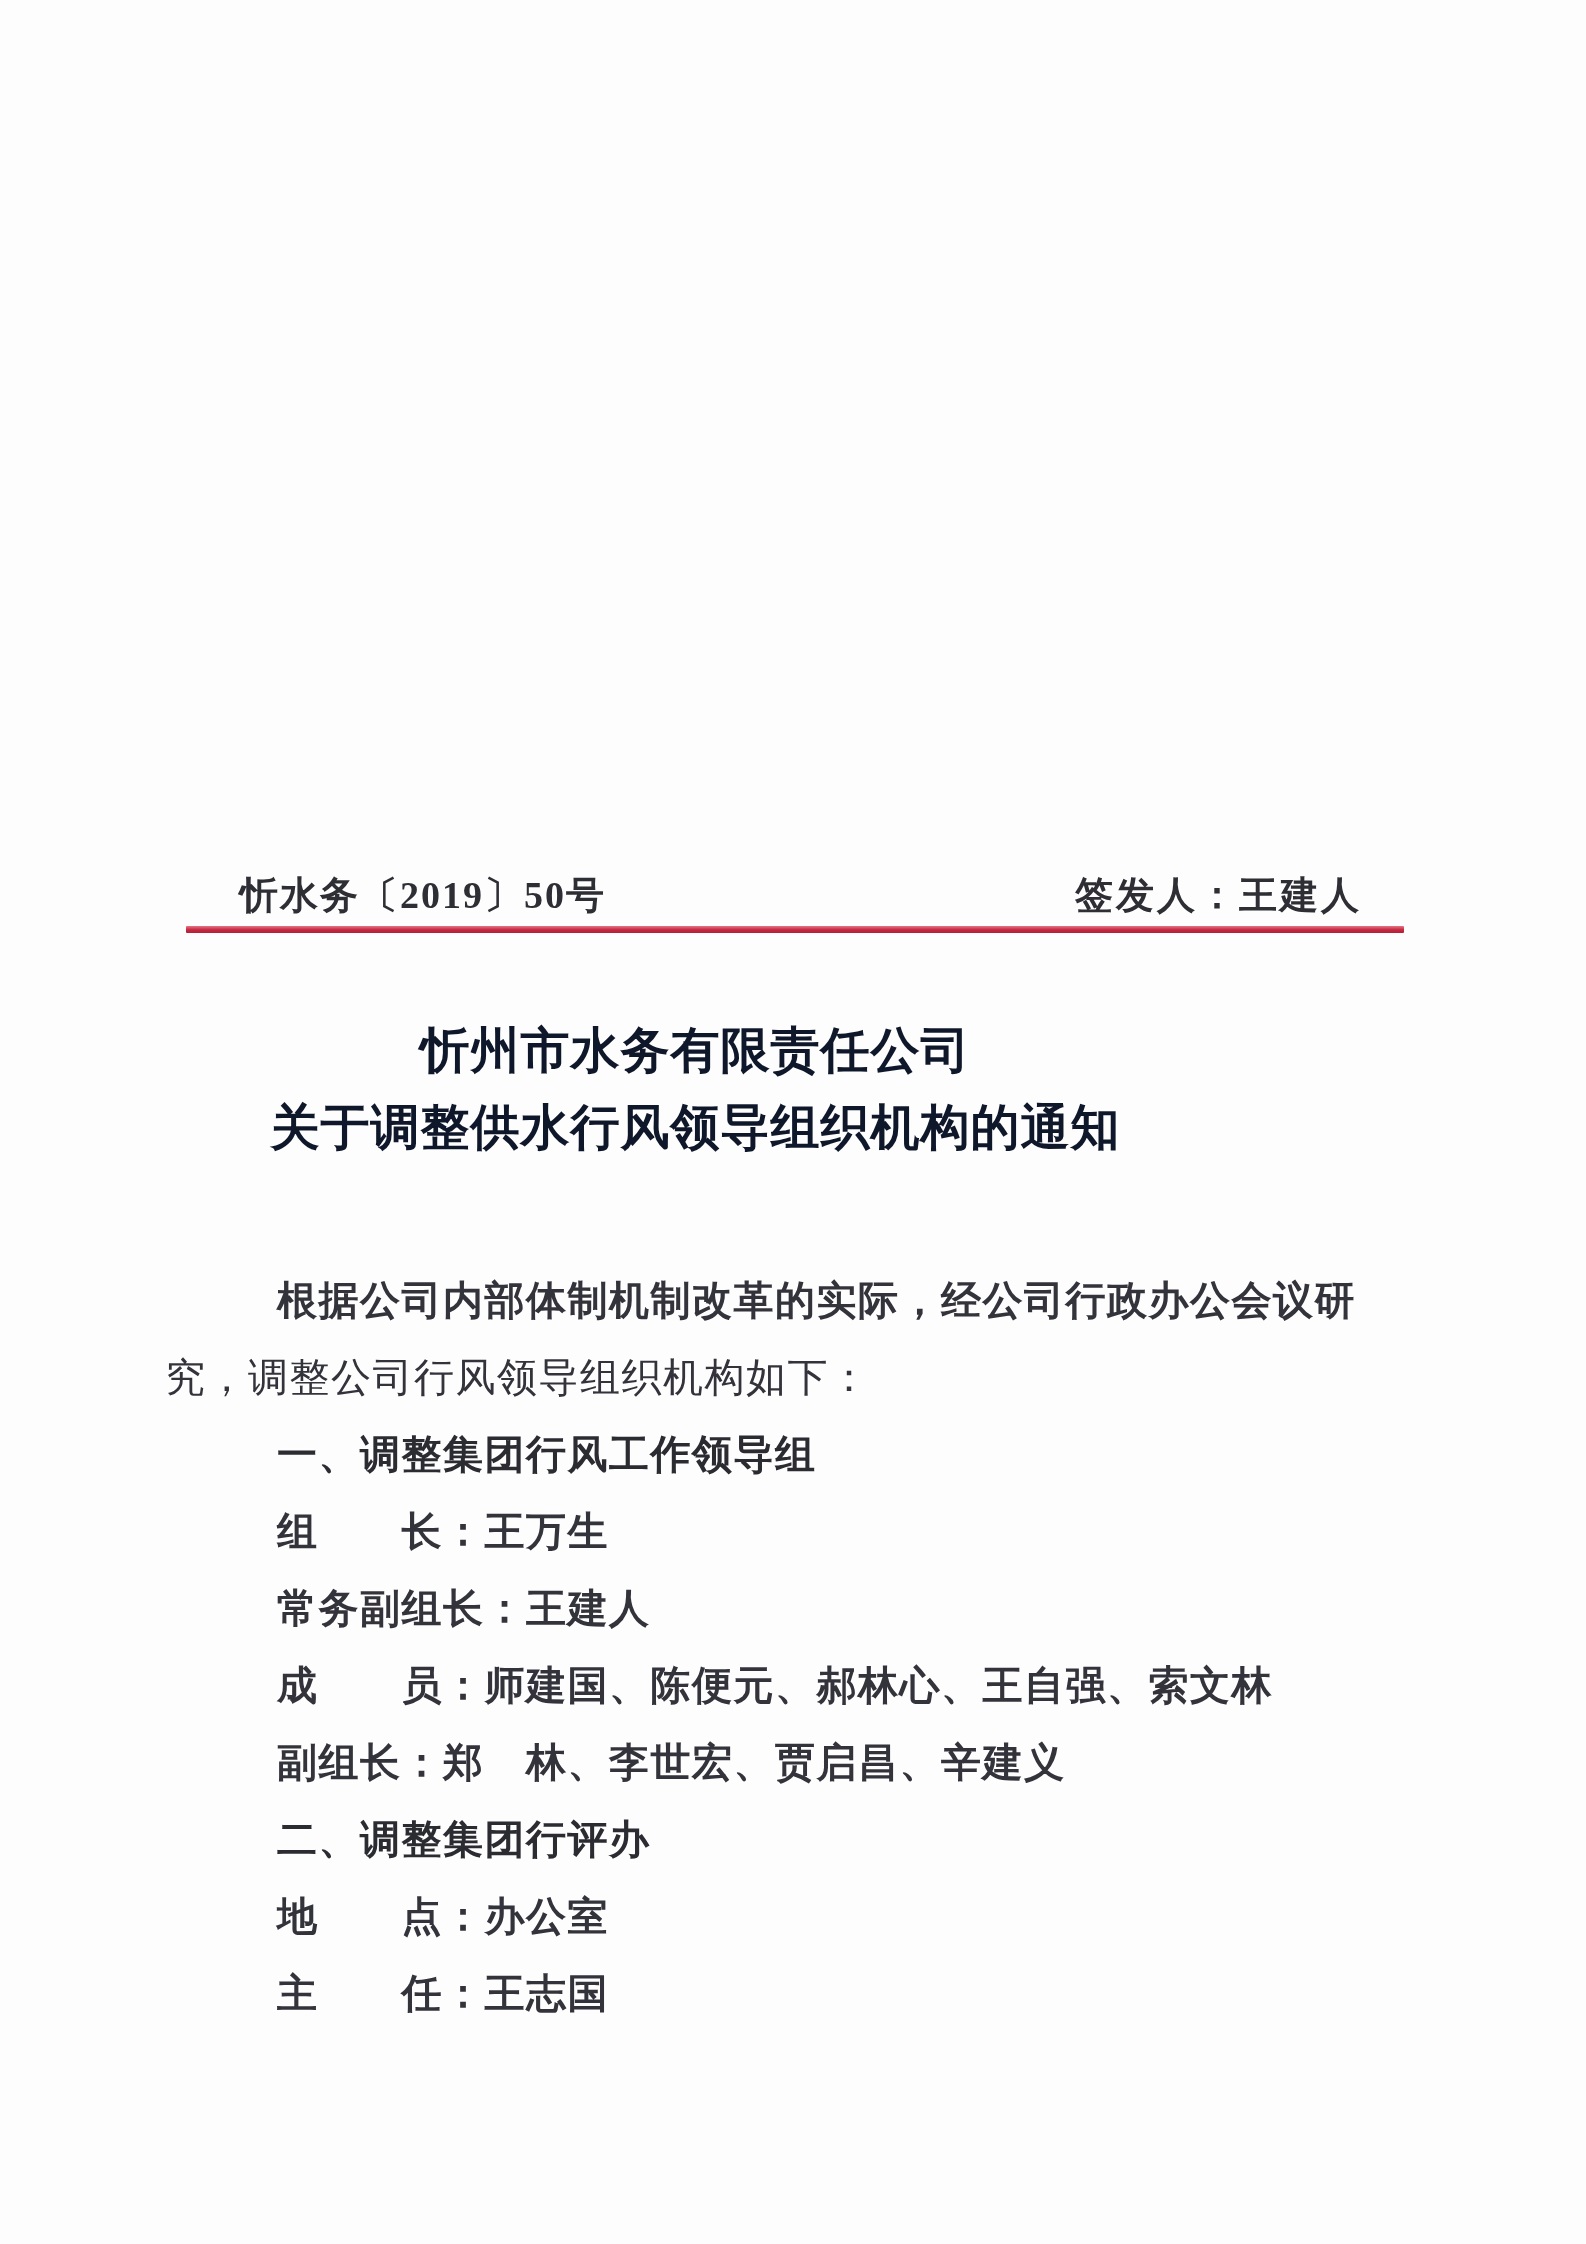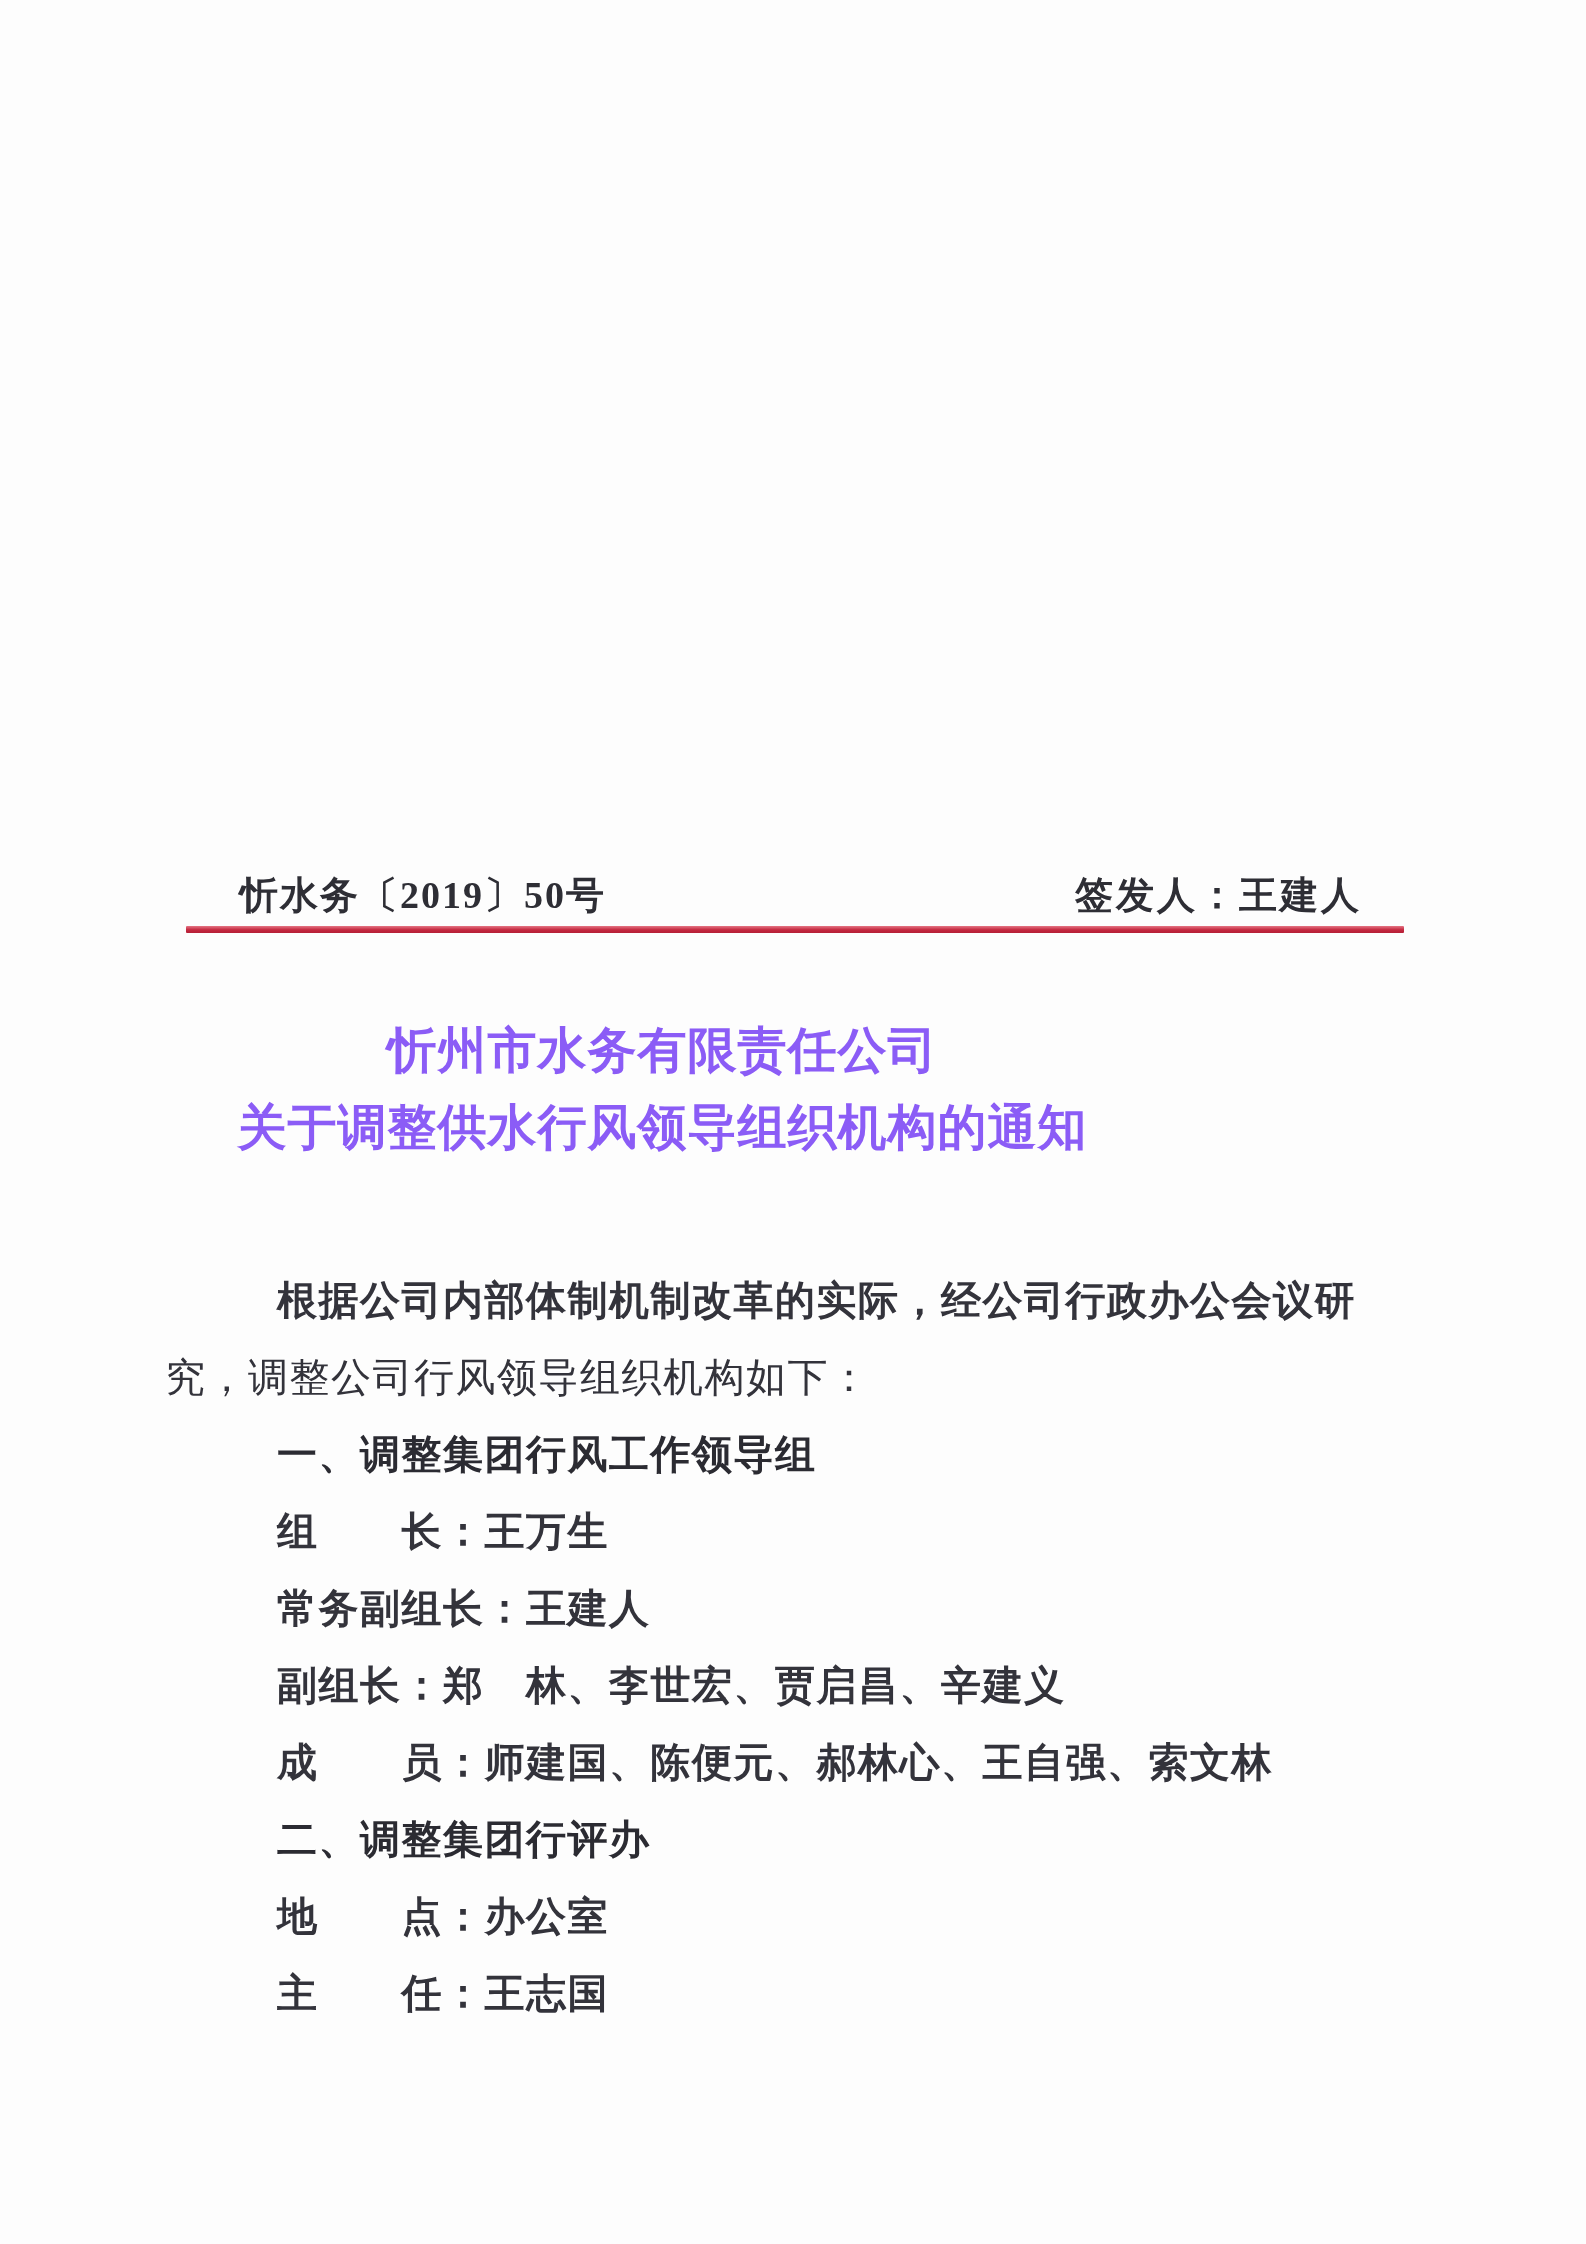--- a/index.html
+++ b/index.html
@@ -40,21 +40,21 @@
     background:linear-gradient(180deg,#e57584 0%,#c42840 55%,#b51f37 100%);
     border-radius:1px;
   }
   
   .notice-title{
     position:absolute;top:1012px;left:0;width:1325px;
     text-align:center;
     font-family:"Liberation Sans","DejaVu Sans",sans-serif;
     font-weight:700;
     font-size:49px;line-height:77px;
-    color:#8b5cf6;letter-spacing:1px;
+    color:#0f172a;letter-spacing:1px;padding-left:33px;
   }
   
   .body-text{
     position:absolute;top:1262px;left:165px;width:1260px;
     font-size:40px;line-height:77px;
     color:#33333b;letter-spacing:1.5px;
   }
   .line{white-space:pre;}
   .line.indent{padding-left:112px;font-weight:bold;}
   .line.bold{font-weight:700;color:#2b2b32;}
@@ -76,20 +76,20 @@
     <div>忻州市水务有限责任公司</div>
     <div>关于调整供水行风领导组织机构的通知</div>
   </div>
 
   <div class="body-text">
     <div class="line indent">根据公司内部体制机制改革的实际，经公司行政办公会议研</div>
     <div class="line">究，调整公司行风领导组织机构如下：</div>
     <div class="line indent bold">一、调整集团行风工作领导组</div>
     <div class="line indent">组　　长：王万生</div>
     <div class="line indent">常务副组长：王建人</div>
+    <div class="line indent">成　　员：师建国、陈便元、郝林心、王自强、索文林</div>
     <div class="line indent">副组长：郑　林、李世宏、贾启昌、辛建义</div>
-    <div class="line indent">成　　员：师建国、陈便元、郝林心、王自强、索文林</div>
     <div class="line indent bold">二、调整集团行评办</div>
     <div class="line indent">地　　点：办公室</div>
     <div class="line indent">主　　任：王志国</div>
   </div>
 
 </div>
 
 </body></html>

